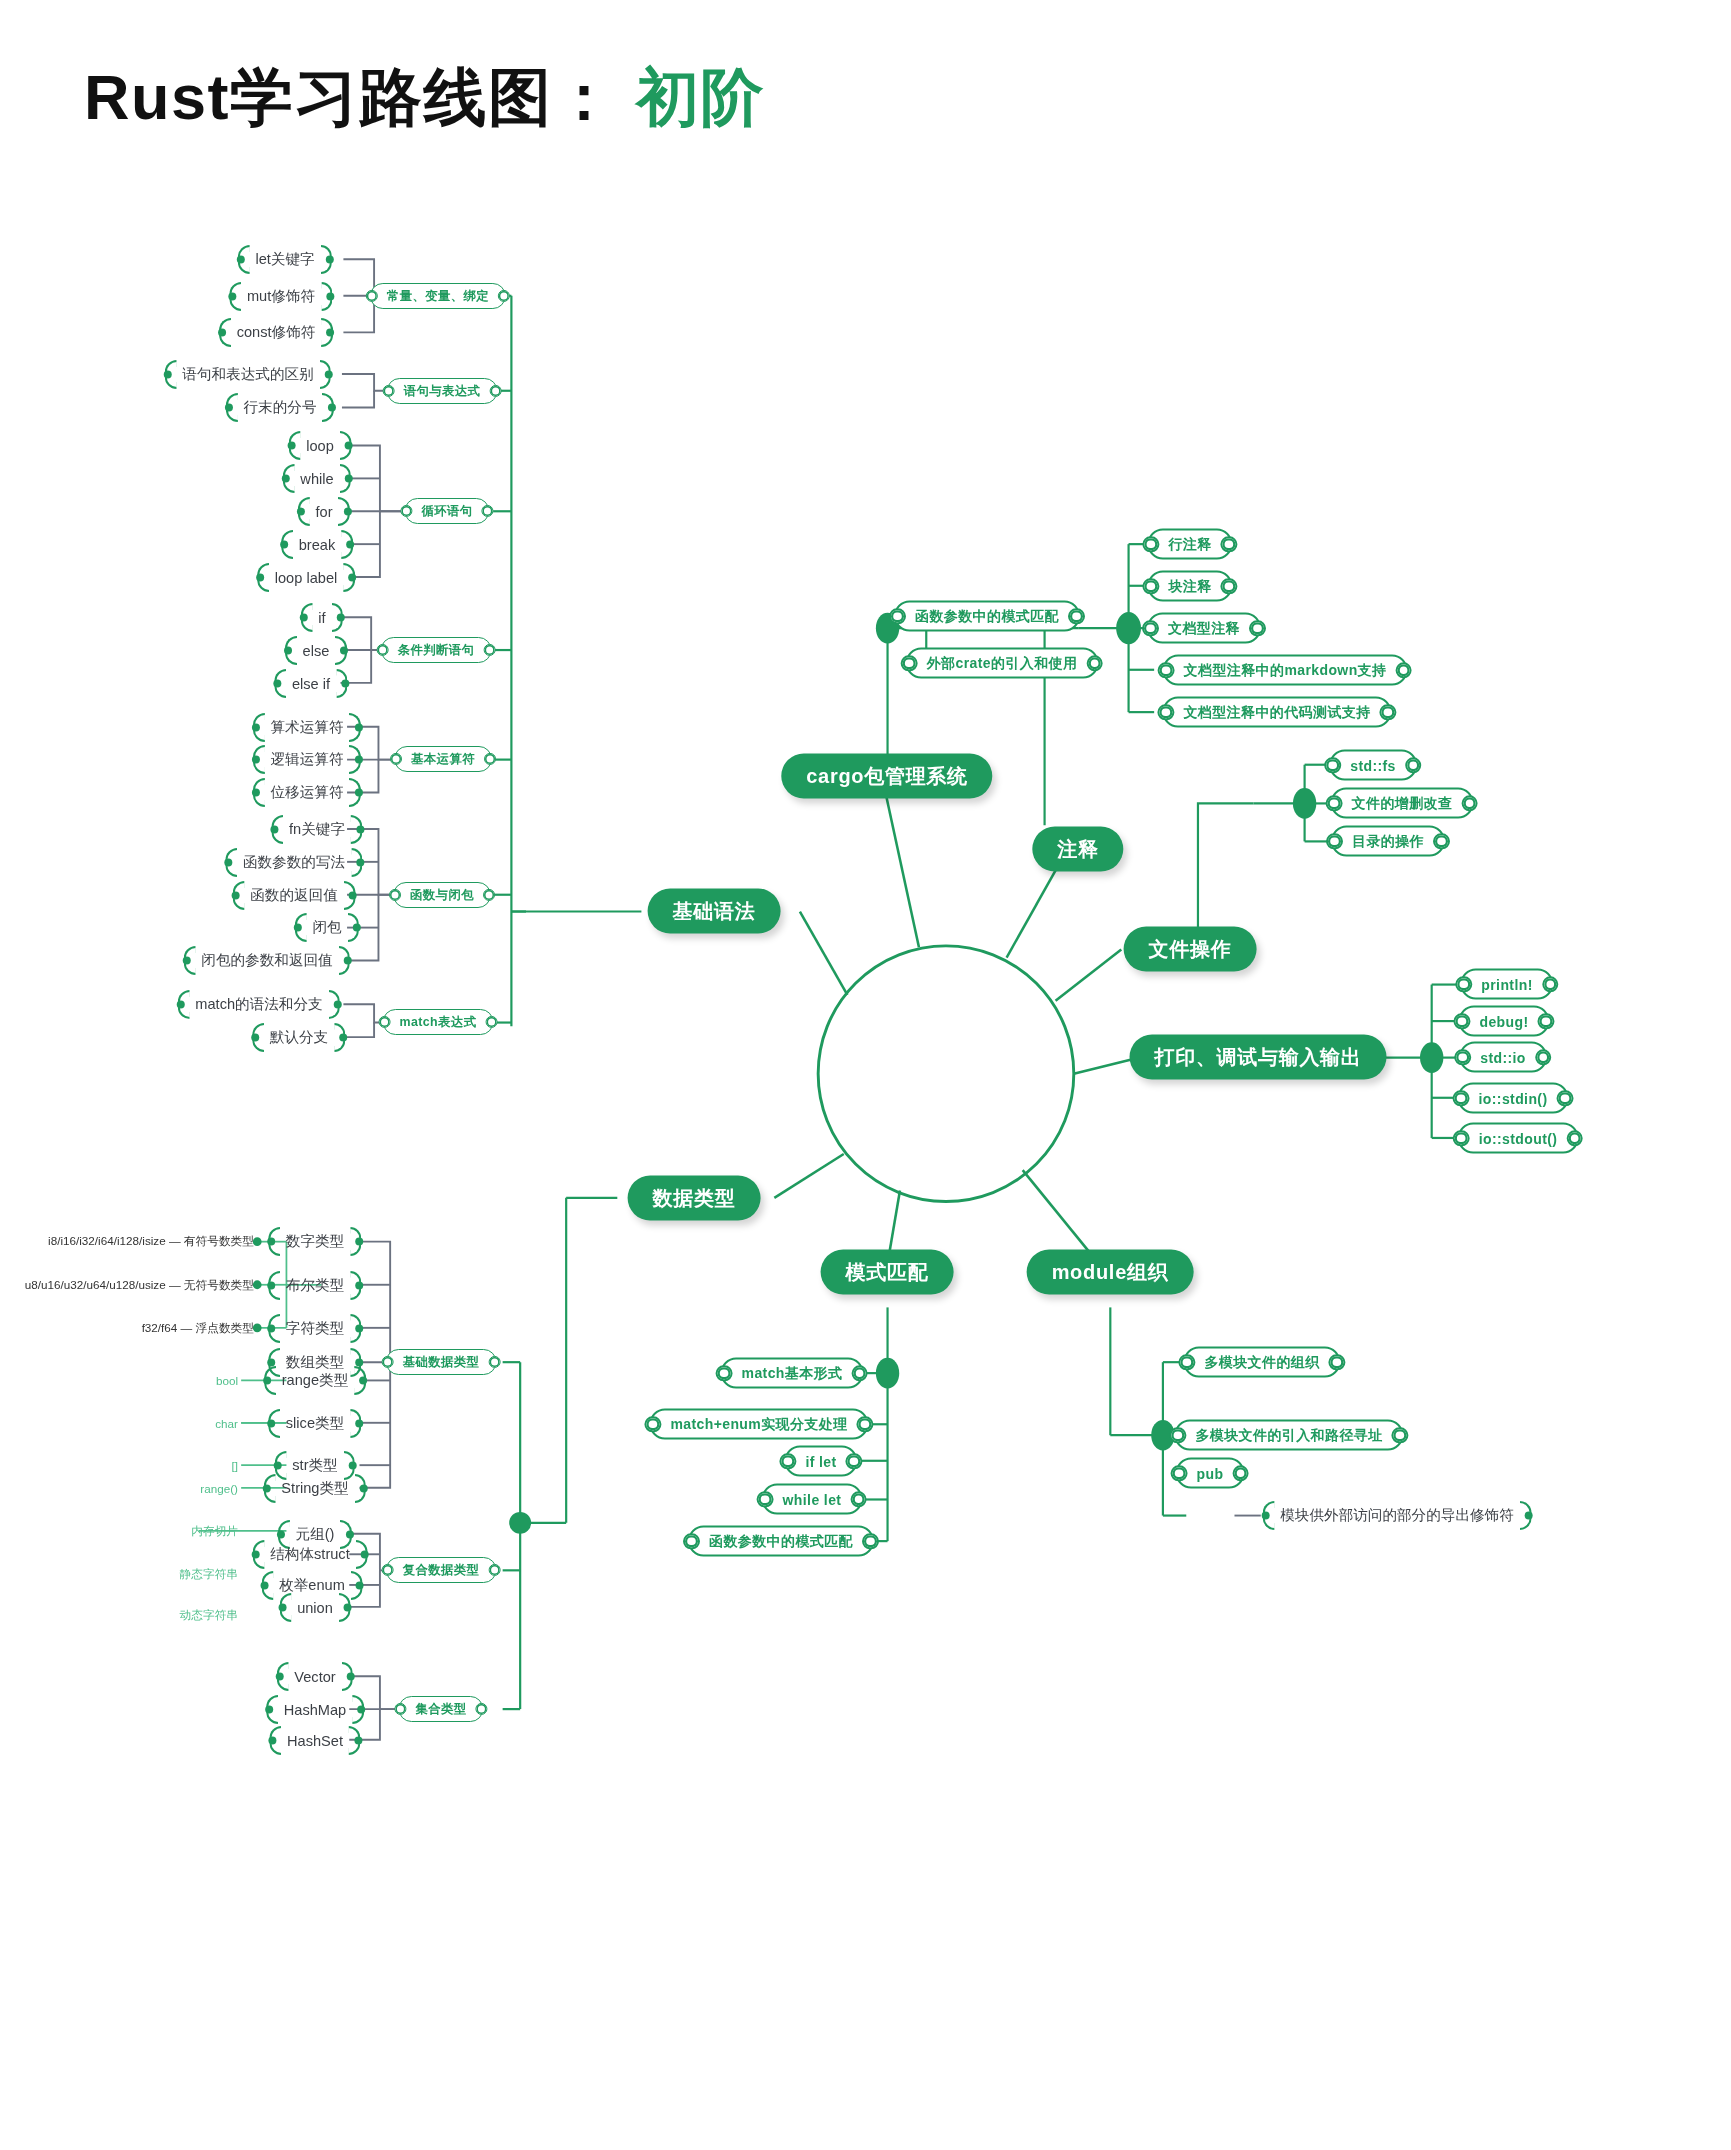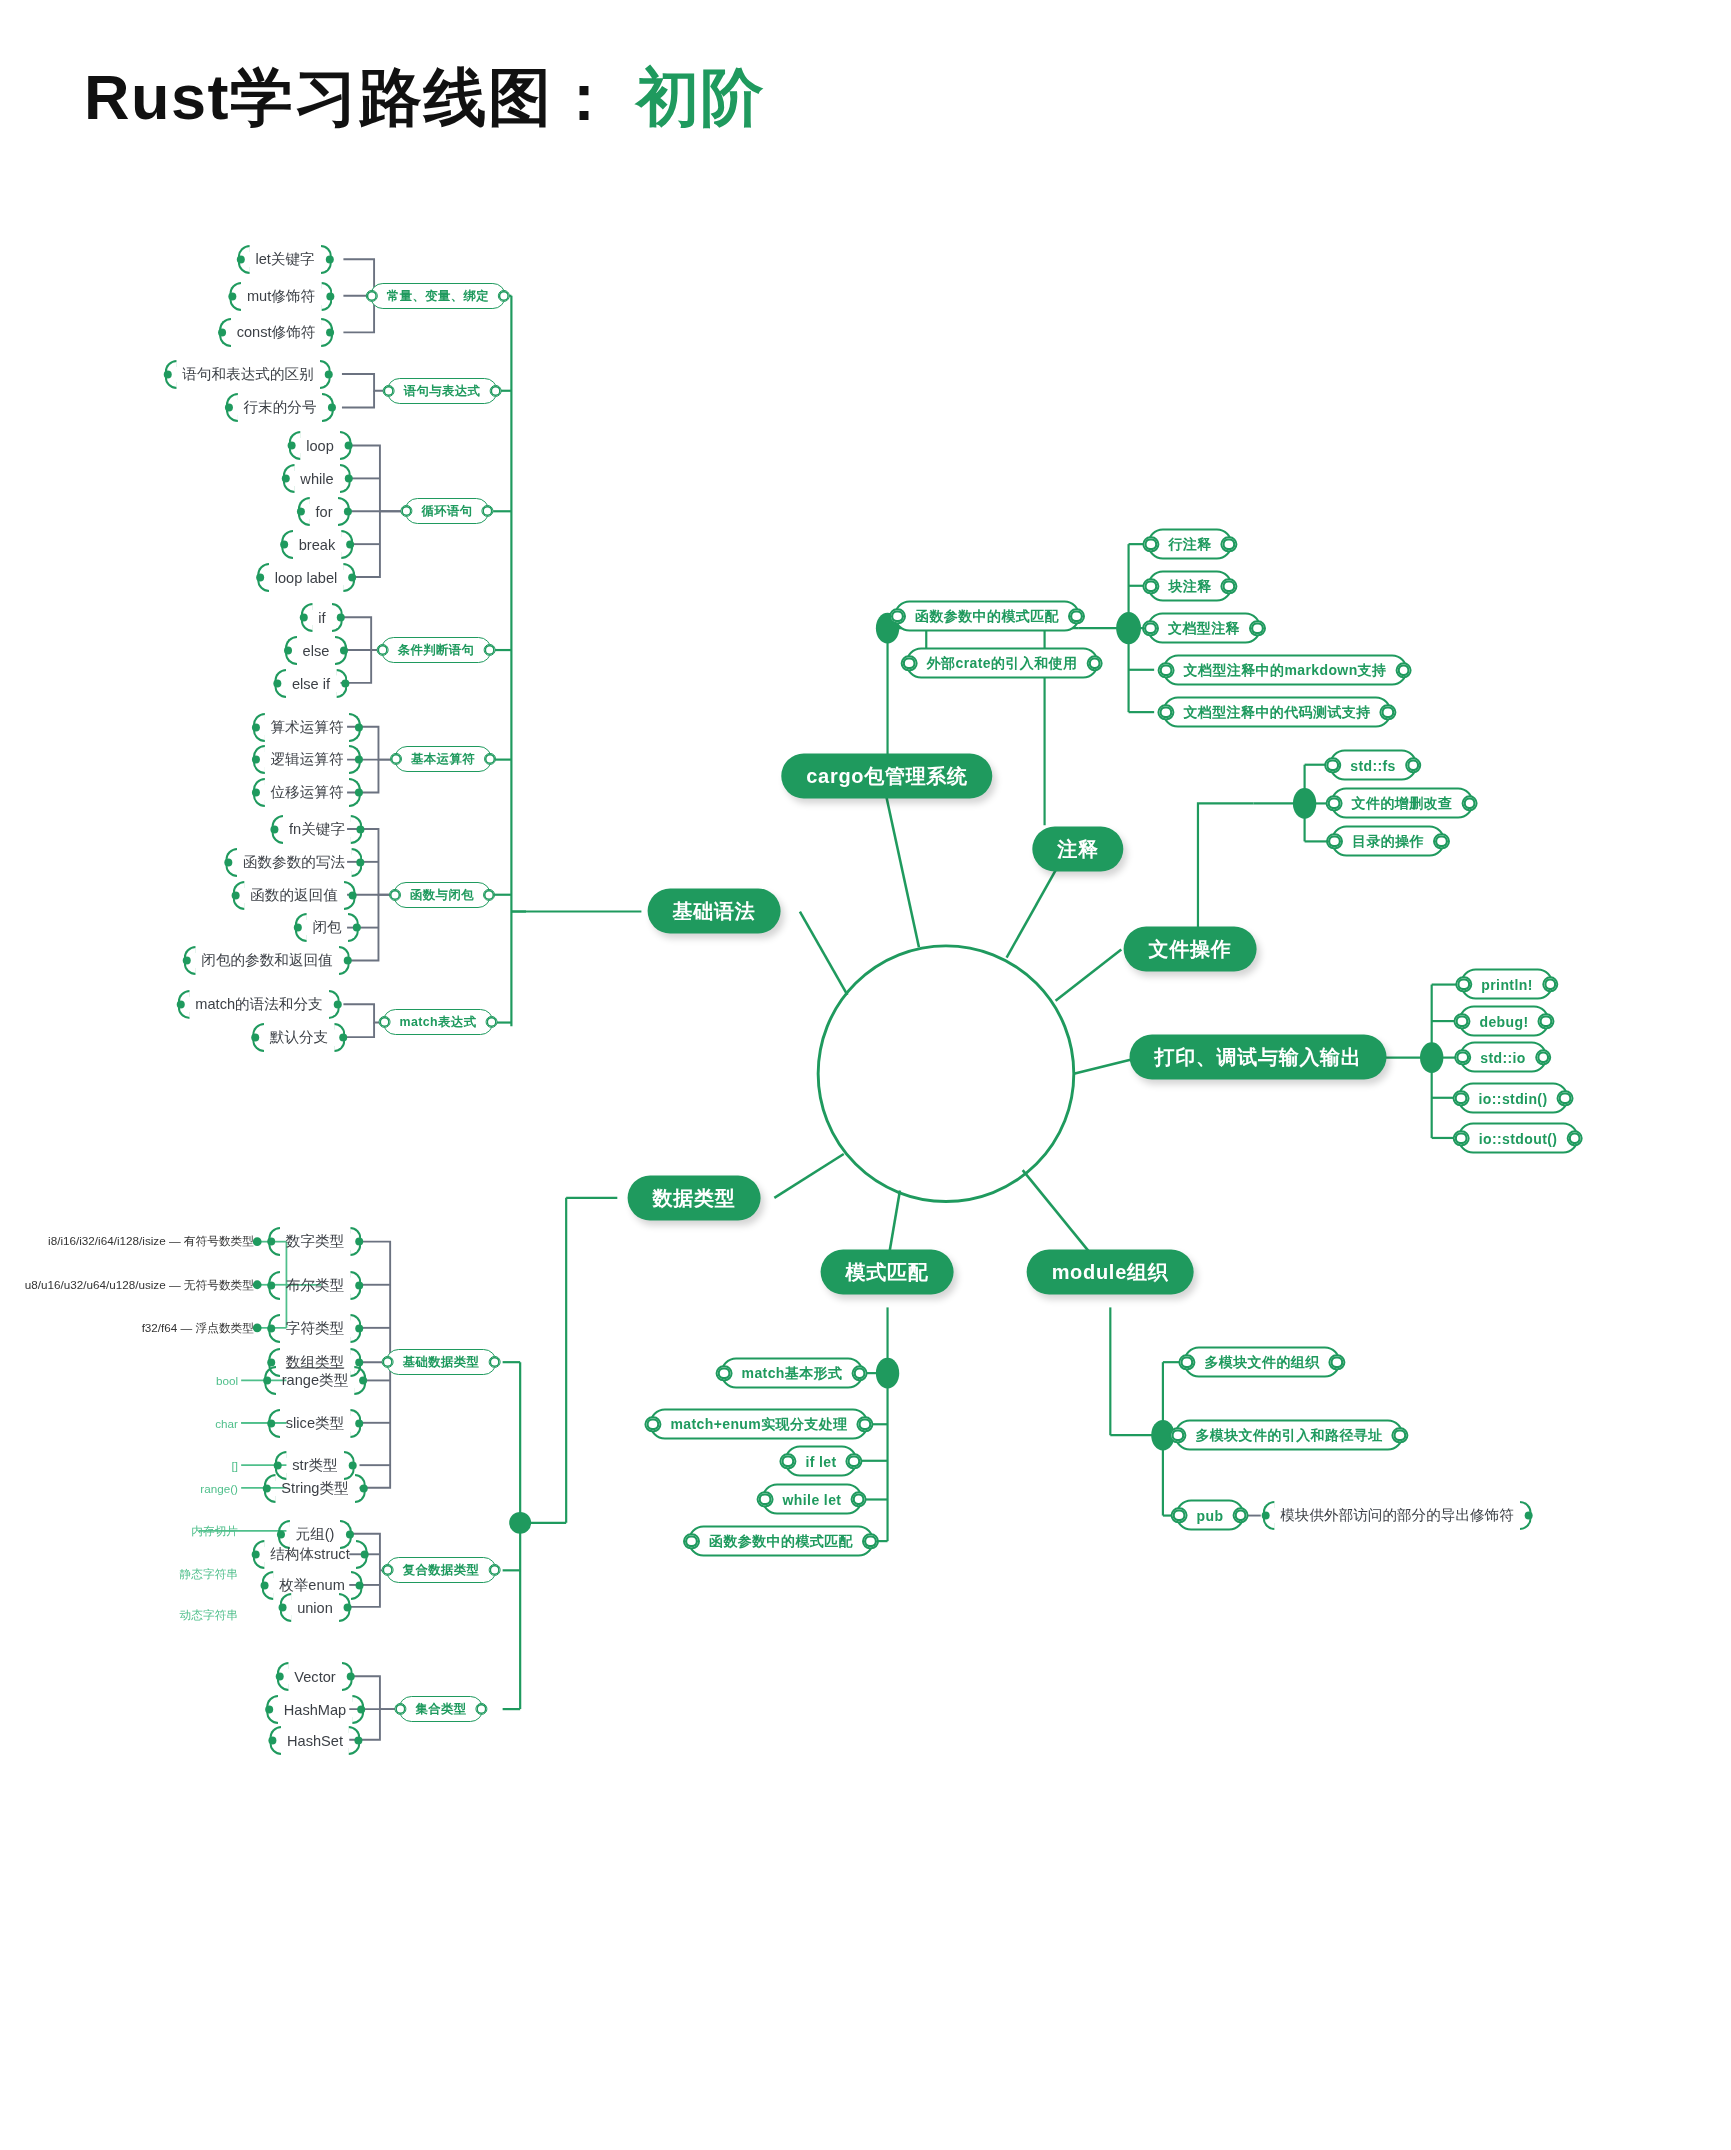--- a/index.html
+++ b/index.html
@@ -584,21 +584,21 @@
       <span class="dot r"></span>
       <span class="brk r"></span>
     </div>
   <div class="n-leaf" style="left:315px;top:1328px;">
       <span class="brk l"></span>
       <span class="dot l"></span>
       <span>字符类型</span>
       <span class="dot r"></span>
       <span class="brk r"></span>
     </div>
-  <div class="n-leaf" style="left:315px;top:1362px;text-decoration:underline;">
+  <div class="n-leaf" style="left:315px;top:1362px;">
       <span class="brk l"></span>
       <span class="dot l"></span>
       <span>数组类型</span>
       <span class="dot r"></span>
       <span class="brk r"></span>
     </div>
   <div class="n-leaf" style="left:315px;top:1380px;">
       <span class="brk l"></span>
       <span class="dot l"></span>
       <span>range类型</span>
@@ -753,21 +753,21 @@
   <div class="node n-sub" style="left:781px;top:1541px;">
       <span>函数参数中的模式匹配</span>
     </div>
 
   <div class="node n-sub" style="left:1262px;top:1362px;">
       <span>多模块文件的组织</span>
     </div>
   <div class="node n-sub" style="left:1289px;top:1435px;">
       <span>多模块文件的引入和路径寻址</span>
     </div>
-  <div class="node n-sub" style="left:1210px;top:1515px;">
+  <div class="node n-sub" style="left:1210px;top:1473px;">
       <span>pub</span>
     </div>
   <div class="n-leaf" style="left:1397px;top:1515px;">
       <span class="brk l"></span>
       <span class="dot l"></span>
       <span>模块供外部访问的部分的导出修饰符</span>
       <span class="dot r"></span>
       <span class="brk r"></span>
     </div>
 

